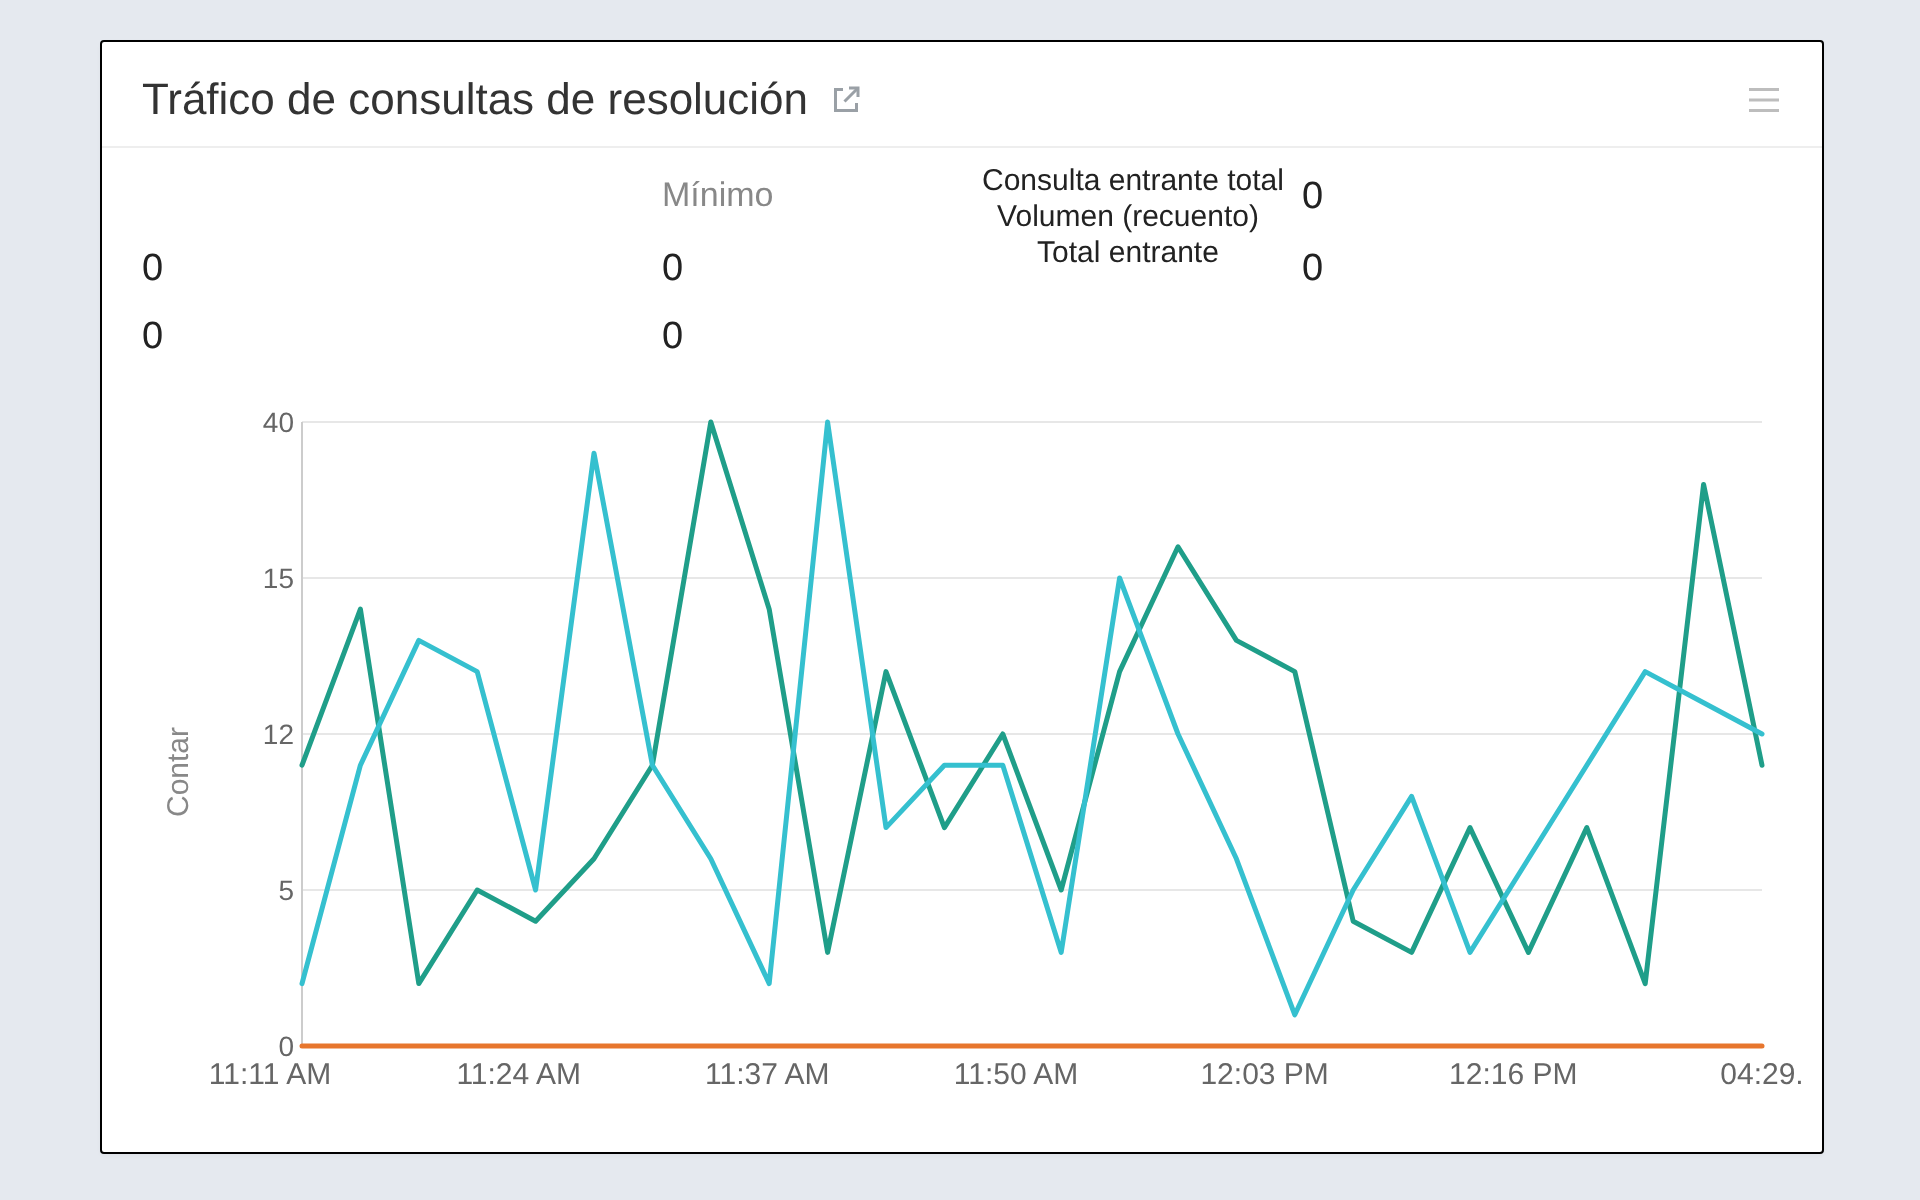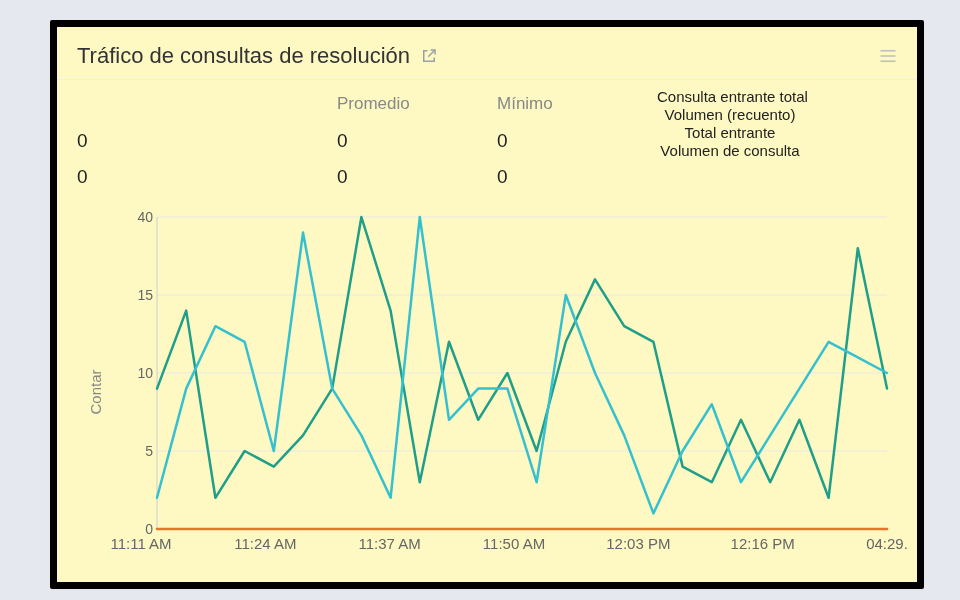--- a/index.html
+++ b/index.html
@@ -1,17 +1,17 @@
 <!DOCTYPE html>
 <html><head>
 <meta charset="utf-8">
 <style>
 html,body{margin:0;padding:0;font-family:"Helvetica Neue",Helvetica,Arial,sans-serif;background:#e5e9ef;color:#333}
 .stage{width:960px;height:600px;position:relative;overflow:hidden}
-.panel{position:absolute;left:50px;top:20px;width:860px;height:555px;background:#fef9c3;border:7px solid #000000;border-radius:2px;box-shadow:0 1px 2px rgba(0,0,0,.03)}
+.panel{position:absolute;left:50px;top:20px;width:860px;height:555px;background:#ffffff;border:1px solid #000000;border-radius:2px;box-shadow:0 1px 2px rgba(0,0,0,.03)}
 .panel-head{display:flex;align-items:center;padding:16px 20px 10px 20px;border-bottom:1px solid #eee}
 .panel-title{font-size:22px;color:#333;flex:0 0 auto;display:flex;align-items:center;gap:10px}
 .popout{color:#9aa0a6;display:inline-flex}
 .popout svg{width:18px;height:18px;stroke:#9aa0a6;fill:none;stroke-width:2}
 .burger{margin-left:auto;color:#bdbdbd;display:inline-flex}
 .burger svg{width:18px;height:14px;stroke:#bdbdbd;stroke-width:2}
 .stats{display:grid;grid-template-columns:260px 160px 160px 160px;padding:8px 20px 2px 20px}
 .stats .colhead{color:#888;font-size:17px;padding:6px 0 4px 0}
 .stats .rowlab{text-align:center;padding-right:14px;font-size:15px;line-height:1.2;color:#222}
 .stats .rowlab div{white-space:nowrap}
@@ -49,46 +49,44 @@
         <svg viewBox="0 0 24 18">
             <line x1="2" y1="2" x2="22" y2="2"></line>
             <line x1="2" y1="9" x2="22" y2="9"></line>
             <line x1="2" y1="16" x2="22" y2="16"></line>
           </svg>
       </span>
     </div>
 
     <div class="stats">
       <div></div>
-      <div class="colhead">Promedio</div>
       <div class="colhead">Mínimo</div>
 
       <div class="rowlab">
         <div>Consulta entrante total</div>
         <div>Volumen (recuento)</div>
       </div>
       <div class="cell">0</div>
       <div class="cell">0</div>
       <div class="cell">0</div>
 
       <div class="rowlab">
         <div>Total entrante</div>
-        <div>Volumen de consulta</div>
       </div>
       <div class="cell">0</div>
       <div class="cell">0</div>
       <div class="cell">0</div>
     </div>
 
     <div class="chartwrap">
       <div class="ylab">Contar</div>
       <div class="yticks">
           <span style="top:100%">0</span>
           <span style="top:75%">5</span>
-          <span style="top:50%">10</span>
+          <span style="top:50%">12</span>
           <span style="top:25%">15</span>
           <span style="top:0%">40</span>
         </div>
       <div class="plot">
         <svg preserveAspectRatio="none" viewBox="0 0 730 312">
             <line class="gridline" x1="0" x2="730" y1="312" y2="312"></line>
             <line class="gridline" x1="0" x2="730" y1="234" y2="234"></line>
             <line class="gridline" x1="0" x2="730" y1="156" y2="156"></line>
             <line class="gridline" x1="0" x2="730" y1="78" y2="78"></line>
             <line class="gridline" x1="0" x2="730" y1="0" y2="0"></line>

